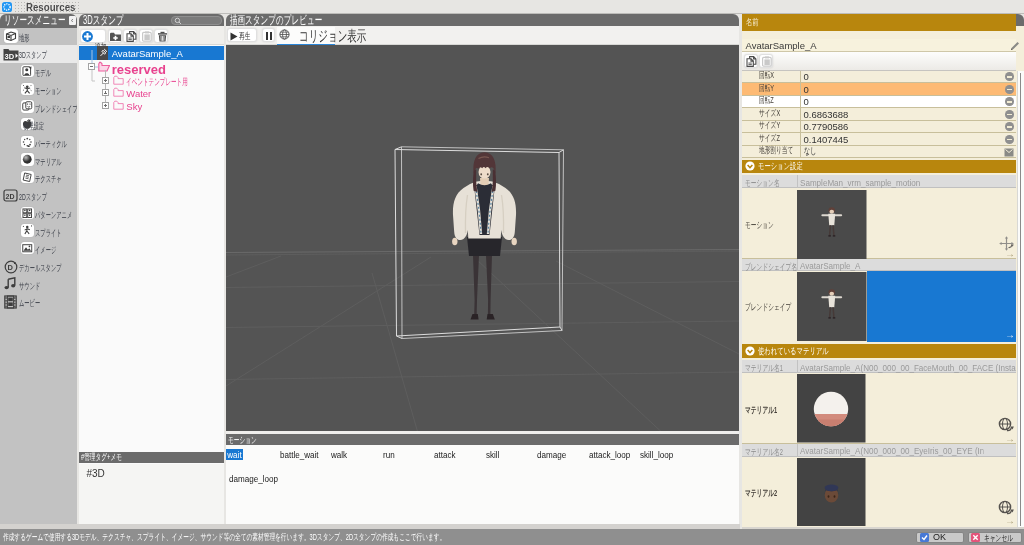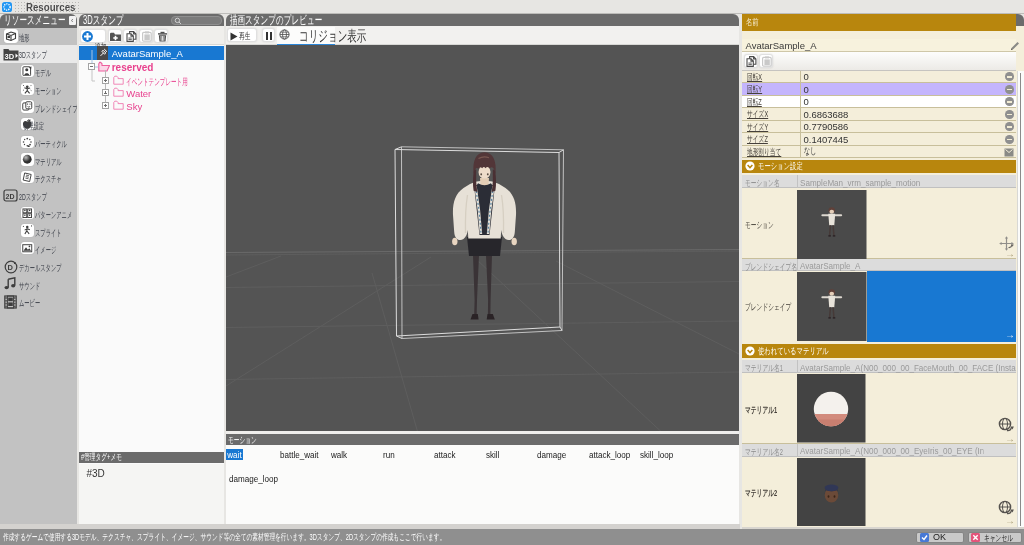--- a/index.html
+++ b/index.html
@@ -8,21 +8,21 @@
 .jx{display:inline-block;transform:scaleX(.63);transform-origin:0 50%;white-space:nowrap;}
 .jx6{display:inline-block;transform:scaleX(.58);transform-origin:0 50%;white-space:nowrap;}
 #sidebar .jx{transform:scaleX(.58);}
 #motlist div{transform:scaleX(.85);transform-origin:0 50%;}
 .gold .jx{transform:scaleX(.7);}
 .hdr{position:absolute;top:14px;height:28px;background:#6b6b6b;color:#fff;font-size:12px;line-height:12px;overflow:hidden;border-radius:6px;}
 .hdr span{margin-left:4px;}
 .btn{position:absolute;background:#fff;border:1px solid #e0e0e0;border-radius:3px;box-shadow:0 0 2px rgba(0,0,0,.12);}
 .ico-tile{position:absolute;background:#fff;border-radius:3px;box-shadow:0 0 1px #999;}
 .prow{position:absolute;left:742px;width:274px;border-bottom:1px solid #c8bf9b;font-size:9px;}
-.plab{position:absolute;left:5px;top:0;bottom:0;color:#45403a;display:flex;align-items:flex-start;text-decoration:underline;}
+.plab{position:absolute;left:17px;top:0;bottom:0;color:#45403a;display:flex;align-items:flex-end;}
 .pval{position:absolute;left:57.5px;top:0;bottom:0;color:#333;font-size:9.5px;display:flex;align-items:center;padding-left:3px;border-left:1px solid #c8bf9b;}
 .gold{position:absolute;left:742px;width:274px;background:#b8860d;color:#fff;font-size:9px;display:flex;align-items:center;}
 .grayrow{position:absolute;left:742px;width:274px;background:#dcdcdc;border-bottom:1px solid #c0c0c0;font-size:9px;color:#8c8c8c;}
 .minus{position:absolute;width:8.6px;height:8.6px;border-radius:50%;background:#8f8f8f;}
 .minus:after{content:"";position:absolute;left:1.9px;top:3.6px;width:4.8px;height:1.5px;background:#f2ecd4;}
 </style></head>
 <body>
 
 <div class="abs" style="left:0;top:0;width:1024px;height:14px;background:#e7e6e3;border-bottom:1px solid #bdbcb9;">
   <svg class="abs" style="left:2px;top:2px" width="10" height="10" viewBox="0 0 10 10">
@@ -270,21 +270,21 @@
         <path d="M5.2 1 L8 3.8 M4 2.2 L6.8 5 L5.6 6.2 L3 3.4 Z M4.4 5 L1.5 7.9" stroke="#fff" stroke-width="1" fill="none"></path>
       </svg>
     <div class="abs" style="left:32.7px;top:2.2px;color:#fff;">AvatarSample_A</div>
 
     <div class="abs" style="left:8.5px;top:17.3px;width:7px;height:7px;background:#fff;border:1px solid #a3a3a3;">
         <div style="position:absolute;left:1px;top:2.4px;width:3px;height:0.8px;background:#6e6e6e;"></div>
       </div>
     <svg class="abs" style="left:19px;top:15.3px" width="12" height="11" viewBox="0 0 12 11">
         <path d="M0.8 2.8 L0.8 10 L9 10 L11.5 4.5 L4 4.5 L4 2.8 L2.6 1.4 L1.6 1.4 Z" fill="#fbd6e8" stroke="#ee5f9e" stroke-width="1.1"></path>
       </svg>
-    <div class="abs" style="left:32.7px;top:16px;color:#e8418e;font-weight:bold;font-size:10px;">reserved</div>
+    <div class="abs" style="left:32.7px;top:16px;color:#e8418e;font-weight:bold;font-size:13px;">reserved</div>
     <svg class="abs" style="left:26px;top:24px" width="4" height="33" viewBox="0 0 4 33">
         <path d="M0.5 0 L0.5 32" stroke="#b8b8b8" stroke-width="1"></path>
       </svg>
 
     <div class="abs" style="left:23px;top:31.1px;width:7px;height:7px;background:#fff;border:1px solid #a3a3a3;">
         <div style="position:absolute;left:1px;top:2.4px;width:3px;height:0.8px;background:#6e6e6e;"></div>
         <div style="position:absolute;left:2.1px;top:1.3px;width:0.8px;height:3px;background:#6e6e6e;"></div>
       </div>
     <svg class="abs" style="left:33.5px;top:29.3px" width="11" height="10" viewBox="0 0 11 10">
         <path d="M0.8 2.4 L0.8 9.2 L10.2 9.2 L10.2 3.6 L5 3.6 L5 2.4 L3.8 1.2 L1.8 1.2 Z" fill="none" stroke="#f07ab0" stroke-width="0.9"></path>
@@ -442,21 +442,21 @@
   </div>
 </div>
 
 <div class="prow" style="top:70.8px;height:12.5px;background:#f4eeda;">
       <div class="plab">
         <span class="jx">回転X</span>
       </div>
       <div class="pval">0</div>
       <div class="minus" style="left:263px;top:1.7px;"></div>
     </div>
-<div class="prow" style="top:83.3px;height:12.5px;background:#c4b5fd;">
+<div class="prow" style="top:83.3px;height:12.5px;background:#fdba74;">
       <div class="plab">
         <span class="jx">回転Y</span>
       </div>
       <div class="pval">0</div>
       <div class="minus" style="left:263px;top:1.7px;"></div>
     </div>
 <div class="prow" style="top:95.8px;height:12.5px;background:#ffffff;">
       <div class="plab">
         <span class="jx">回転Z</span>
       </div>

